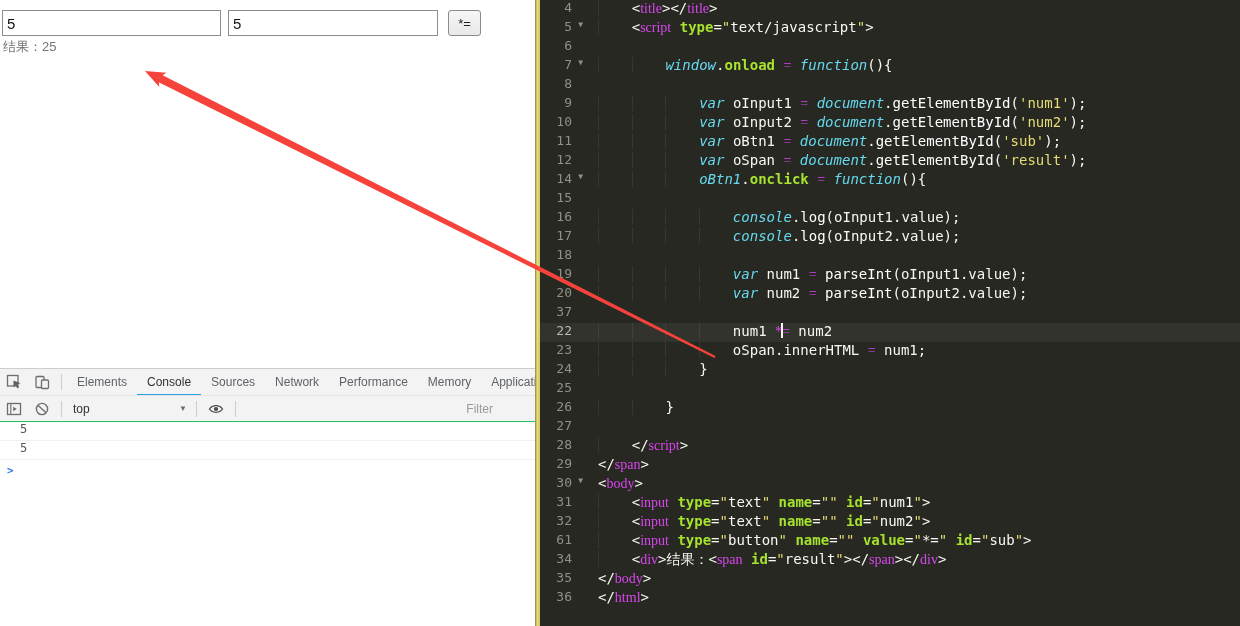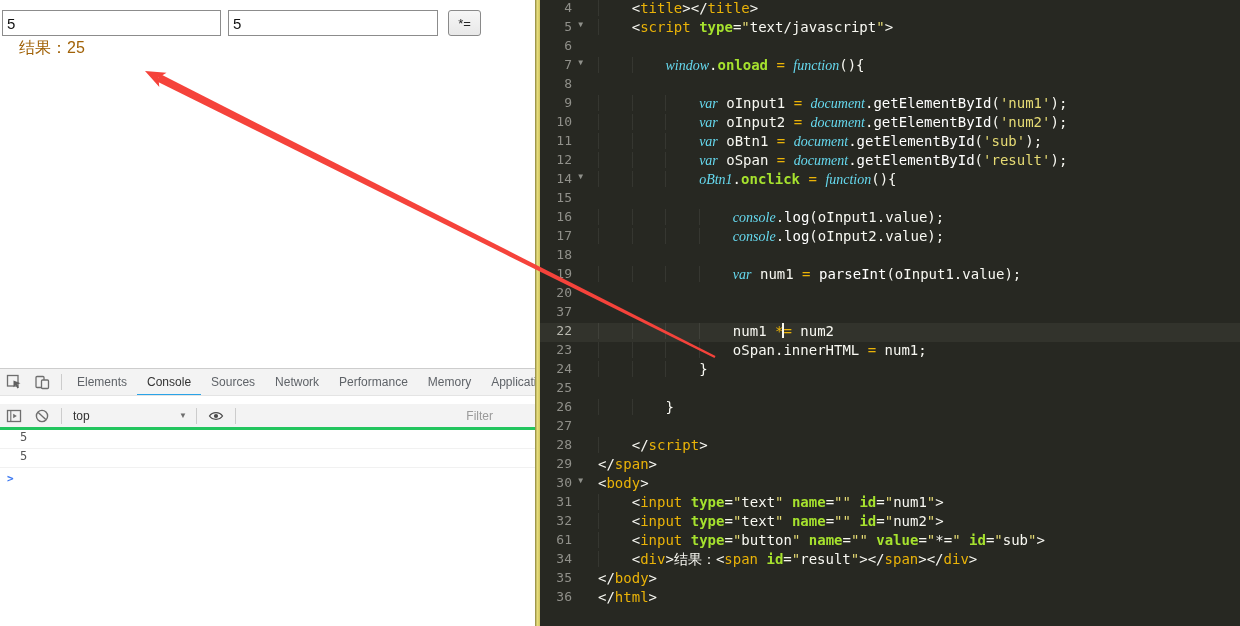--- a/index.html
+++ b/index.html
@@ -9,28 +9,28 @@
   
   .browser-pane{position:absolute;left:0;top:0;width:535px;height:626px;background:#fff;}
   .page-area{position:absolute;left:0;top:0;width:535px;height:368px;background:#fff;}
   .num-input{position:absolute;top:10px;height:26px;box-sizing:border-box;
              border:1px solid #8c8c8c;border-radius:0;font:15px "Liberation Sans",sans-serif;
              padding:2px 4px;color:#111;background:#fff;}
   #in1{left:2px;width:219px;} #in2{left:228px;width:210px;}
   .mul-btn{position:absolute;left:448px;top:10px;width:33px;height:26px;box-sizing:border-box;
            border:1px solid #8a8a8a;border-radius:3px;background:linear-gradient(#f6f6f6,#e8e8e8);
            font:13px "Liberation Sans",sans-serif;color:#222;text-align:center;padding:0;}
-  .result{position:absolute;left:3px;top:38px;font-size:16px;color:#a16207;margin-left:16px;}
+  .result{position:absolute;left:3px;top:38px;font-size:13px;color:#737373;}
 
   
   .devtools{position:absolute;left:0;top:368px;width:535px;height:258px;background:#fff;
             border-top:1px solid #cdcdcd;box-sizing:border-box;}
   .dt-row{display:flex;align-items:center;background:#f3f3f3;box-sizing:border-box;}
   .dt-row1{height:27px;border-bottom:1px solid #e4e4e4;overflow:hidden;justify-content:space-between;}
-  .dt-row2{height:26px;border-bottom:3px solid #22c55e;margin-top:8px;}
+  .dt-row2{height:26px;border-bottom:1px solid #22c55e;}
   .dt-icon{width:16px;height:16px;margin:0 6px;flex:0 0 auto;cursor:pointer;}
   .vd{width:1px;height:16px;background:#ccc;margin:0 5px;flex:0 0 auto;}
   .dt-tabs{display:flex;height:27px;align-items:stretch;overflow:hidden;flex:1 1 auto;white-space:nowrap;}
   .tab{padding:0 10px;line-height:26px;font-size:12px;color:#5f6368;cursor:pointer;flex:0 0 auto;}
   .tab.active{color:#333;box-shadow:inset 0 -2px 0 #29a3e8;}
   .ctx-select{display:flex;align-items:center;width:118px;font-size:12px;color:#333;
               padding-left:6px;cursor:pointer;}
   .ctx-select .lbl{flex:1 1 auto;}
   .caret{font-size:8px;color:#6e6e6e;margin-right:4px;}
   .filter-input{border:none;outline:none;background:transparent;font:12px "Liberation Sans",sans-serif;
@@ -46,23 +46,23 @@
   .strip{position:absolute;left:0;top:0;bottom:0;width:5px;
          background:linear-gradient(90deg,#8a833f 0,#e8df7e 45%,#cfc45f 100%);}
   .elines{position:absolute;left:5px;top:0;right:0;}
   .eline{display:flex;height:19px;line-height:19px;font:14px "DejaVu Sans Mono",monospace;}
   .eline.hl{background:#32332c;}
   .gut{flex:0 0 44px;box-sizing:border-box;text-align:right;padding-right:12px;
        color:#90908a;font-size:13px;position:relative;}
   .eline.hl .gut{color:#b9b9b0;}
   .fold{position:absolute;right:1px;top:1px;font-size:8px;color:#8f908a;cursor:pointer;}
   .codeln{white-space:pre;padding-left:14px;}
-  .tk-w{color:#f8f8f2;} .tk-p{color:#eab308;} .tk-g{color:#a6e22e;font-weight:bold;}
+  .tk-w{color:#f8f8f2;} .tk-p{color:#d946ef;font-family:Liberation Serif, serif;} .tk-g{color:#a6e22e;font-weight:bold;}
   .tk-y{color:#e6db74;} .tk-c{color:#ffffff;}
-  .tk-ci{color:#66d9ef;font-style:italic;font-family:Liberation Serif, serif;}
+  .tk-ci{color:#66d9ef;font-style:italic;}
   .tk-ind{background:repeating-linear-gradient(90deg,rgba(248,248,242,0.07) 0,rgba(248,248,242,0.07) 1px,transparent 1px,transparent 4ch);}
   .tk-cursor{display:inline-block;width:2px;height:15px;background:#f8f8f0;vertical-align:-2px;margin:0 -1px;}
 
   
   .arrow-overlay{position:absolute;left:0;top:0;width:1240px;height:626px;z-index:50;pointer-events:none;}
 </style>
 </head>
 <body>
 
 <div class="screen">
@@ -192,20 +192,21 @@
         <div class="eline">
           <div class="gut">18</div>
           <div class="codeln"></div>
         </div>
         <div class="eline">
           <div class="gut">19</div>
           <div class="codeln"><span class="tk-ind">                </span><span class="tk-ci">var</span><span class="tk-w"> num1 </span><span class="tk-p">=</span><span class="tk-w"> </span><span class="tk-c">parseInt</span><span class="tk-w">(oInput1.value);</span></div>
         </div>
         <div class="eline">
           <div class="gut">20</div>
+          <div class="codeln"><span class="tk-ind">                </span><span class="tk-ci">var</span><span class="tk-w"> num2 </span><span class="tk-p">=</span><span class="tk-w"> </span><span class="tk-c">parseInt</span><span class="tk-w">(oInput2.value);</span></div>
         </div>
         <div class="eline">
           <div class="gut">37</div>
           <div class="codeln"></div>
         </div>
         <div class="eline hl">
           <div class="gut">22</div>
           <div class="codeln"><span class="tk-ind">                </span><span class="tk-w">num1 </span><span class="tk-p">*</span><span class="tk-cursor"></span><span class="tk-p">=</span><span class="tk-w"> num2</span></div>
         </div>
         <div class="eline">

